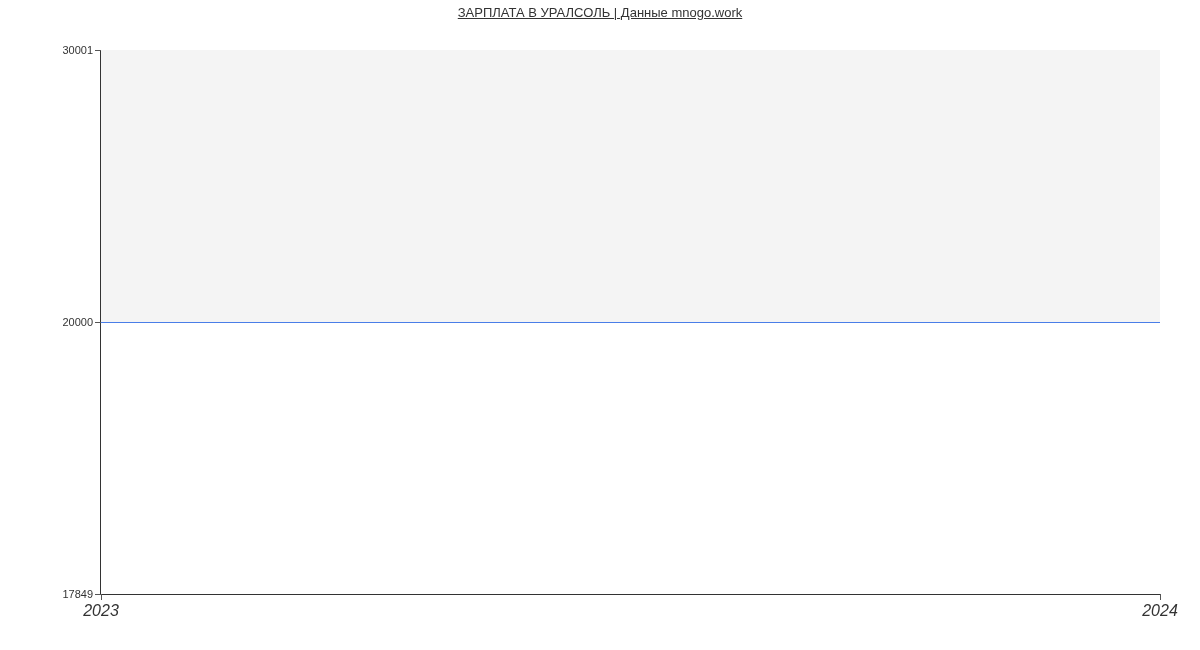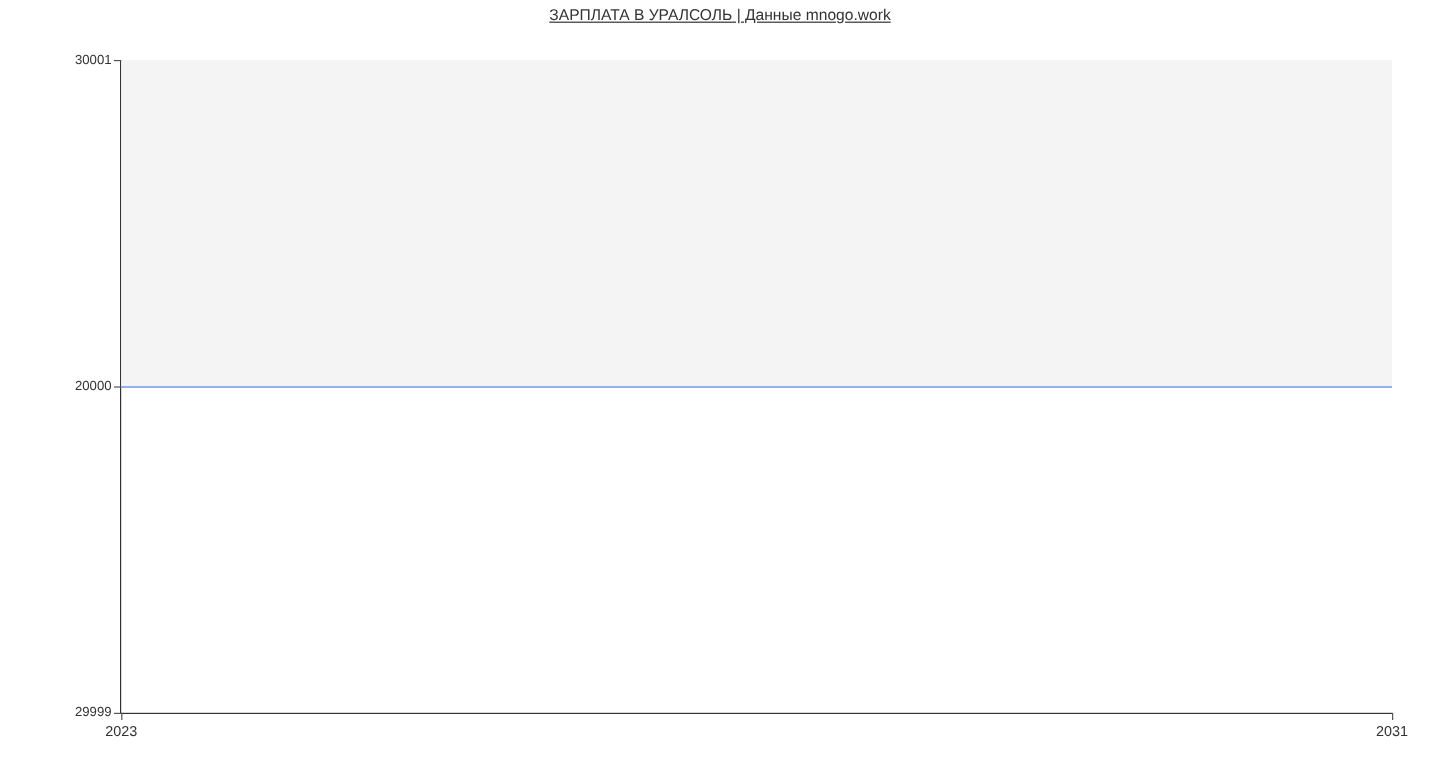--- a/index.html
+++ b/index.html
@@ -69,44 +69,45 @@
     .x-tick {
       position: absolute;
       bottom: -6px;
       width: 1px;
       height: 6px;
       background: #555;
     }
     .x-tick-label {
       position: absolute;
       top: calc(100% + 8px);
-      font-size: 12px;
+      font-size: 16px;
       color: #333;
       transform: translateX(-50%);
       white-space: nowrap;
+      font-style: italic;
     }
   </style>
 </head>
 <body>
 
 <div class="title">ЗАРПЛАТА В УРАЛСОЛЬ | Данные mnogo.work</div>
 
 <div class="plot-container">
   <div class="plot-area">
     <div class="upper-band"></div>
     <div class="data-line"></div>
 
     <div class="y-tick" style="top:0%"></div>
     <div class="y-tick-label" style="top:0%">30001</div>
 
     <div class="y-tick" style="top:50%"></div>
     <div class="y-tick-label" style="top:50%">20000</div>
 
     <div class="y-tick" style="top:100%"></div>
-    <div class="y-tick-label" style="top:100%">29999</div>
+    <div class="y-tick-label" style="top:100%">17849</div>
 
     <div class="x-tick" style="left:0%"></div>
     <div class="x-tick-label" style="left:0%">2023</div>
 
     <div class="x-tick" style="left:100%"></div>
-    <div class="x-tick-label" style="left:100%">2031</div>
+    <div class="x-tick-label" style="left:100%">2024</div>
   </div>
 </div>
 
 </body></html>

